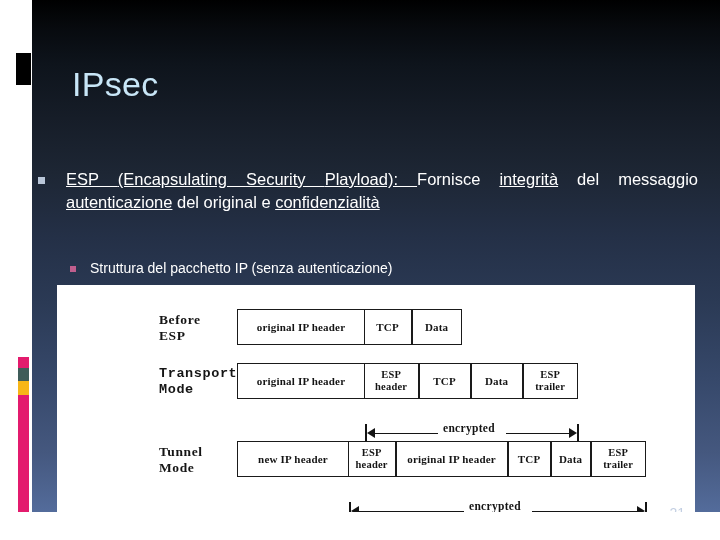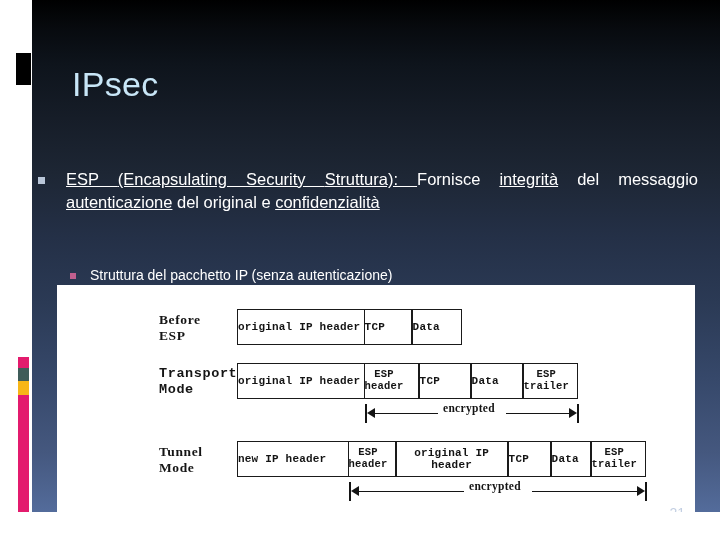--- a/index.html
+++ b/index.html
@@ -122,21 +122,21 @@
     line-height: 1.42;
     text-align: justify;
     text-justify: inter-word;
   }
   .bullet-l1-text .u { text-decoration: underline; }
 
   
   .bullet-l2 {
     position: absolute;
     left: 38px;
-    top: 266px;
+    top: 259px;
     width: 600px;
     display: flex;
     align-items: flex-start;
   }
   .marker-l2 {
     flex: 0 0 auto;
     width: 6px;
     height: 6px;
     background: #c05f8e;
     margin-top: 7px;
@@ -186,35 +186,36 @@
     line-height: 1.18;
     text-align: left;
   }
   .pkt {
     position: absolute;
     box-sizing: border-box;
     border: 1.4px solid #1a1a1a;
     background: #ffffff;
     display: flex;
     align-items: center;
-    justify-content: flex-start;
+    justify-content: center;
     text-align: center;
-    font-family: Liberation Mono, monospace;
+    font-family: Liberation Serif, serif;
     font-size: 11px;
     font-weight: bold;
     color: #141414;
     line-height: 1.12;
     letter-spacing: 0.2px;
   }
   .pkt.small { font-size: 10.5px; }
 
   
   .enc {
     position: absolute;
     height: 22px;
+    margin-top: 20px;
   }
   .enc .cap {
     position: absolute;
     top: 1px;
     width: 1.6px;
     height: 19px;
     background: #141414;
   }
   .enc .cap.left  { left: 0; }
   .enc .cap.right { right: 0; }
@@ -265,21 +266,21 @@
     </div>
   </div>
 
   <div class="slide-body">
 
     <h1 class="title">IPsec</h1>
 
 
     <div class="bullet-l1">
       <span class="marker-l1"></span>
-      <span class="bullet-l1-text" id="l1text"><span class="u">ESP </span><span class="u">(Encapsulating </span><span class="u">Security </span><span class="u">Struttura): </span><span>Fornisce </span><span class="u">integrità</span><span> del messaggio </span><span class="u">autenticazione</span><span> del original e </span><span class="u">confidenzialità</span></span>
+      <span class="bullet-l1-text" id="l1text"><span class="u">ESP </span><span class="u">(Encapsulating </span><span class="u">Security </span><span class="u">Playload): </span><span>Fornisce </span><span class="u">integrità</span><span> del messaggio </span><span class="u">autenticazione</span><span> del original e </span><span class="u">confidenzialità</span></span>
     </div>
 
     <div class="bullet-l2">
       <span class="marker-l2"></span>
       <span class="bullet-l2-text">Struttura del pacchetto IP (senza autenticazione)</span>
     </div>
 
     <div class="figure-panel">
       <div class="diagram" id="diagram">
           <div class="row-label" style="left: 102px; top: 27px;">

